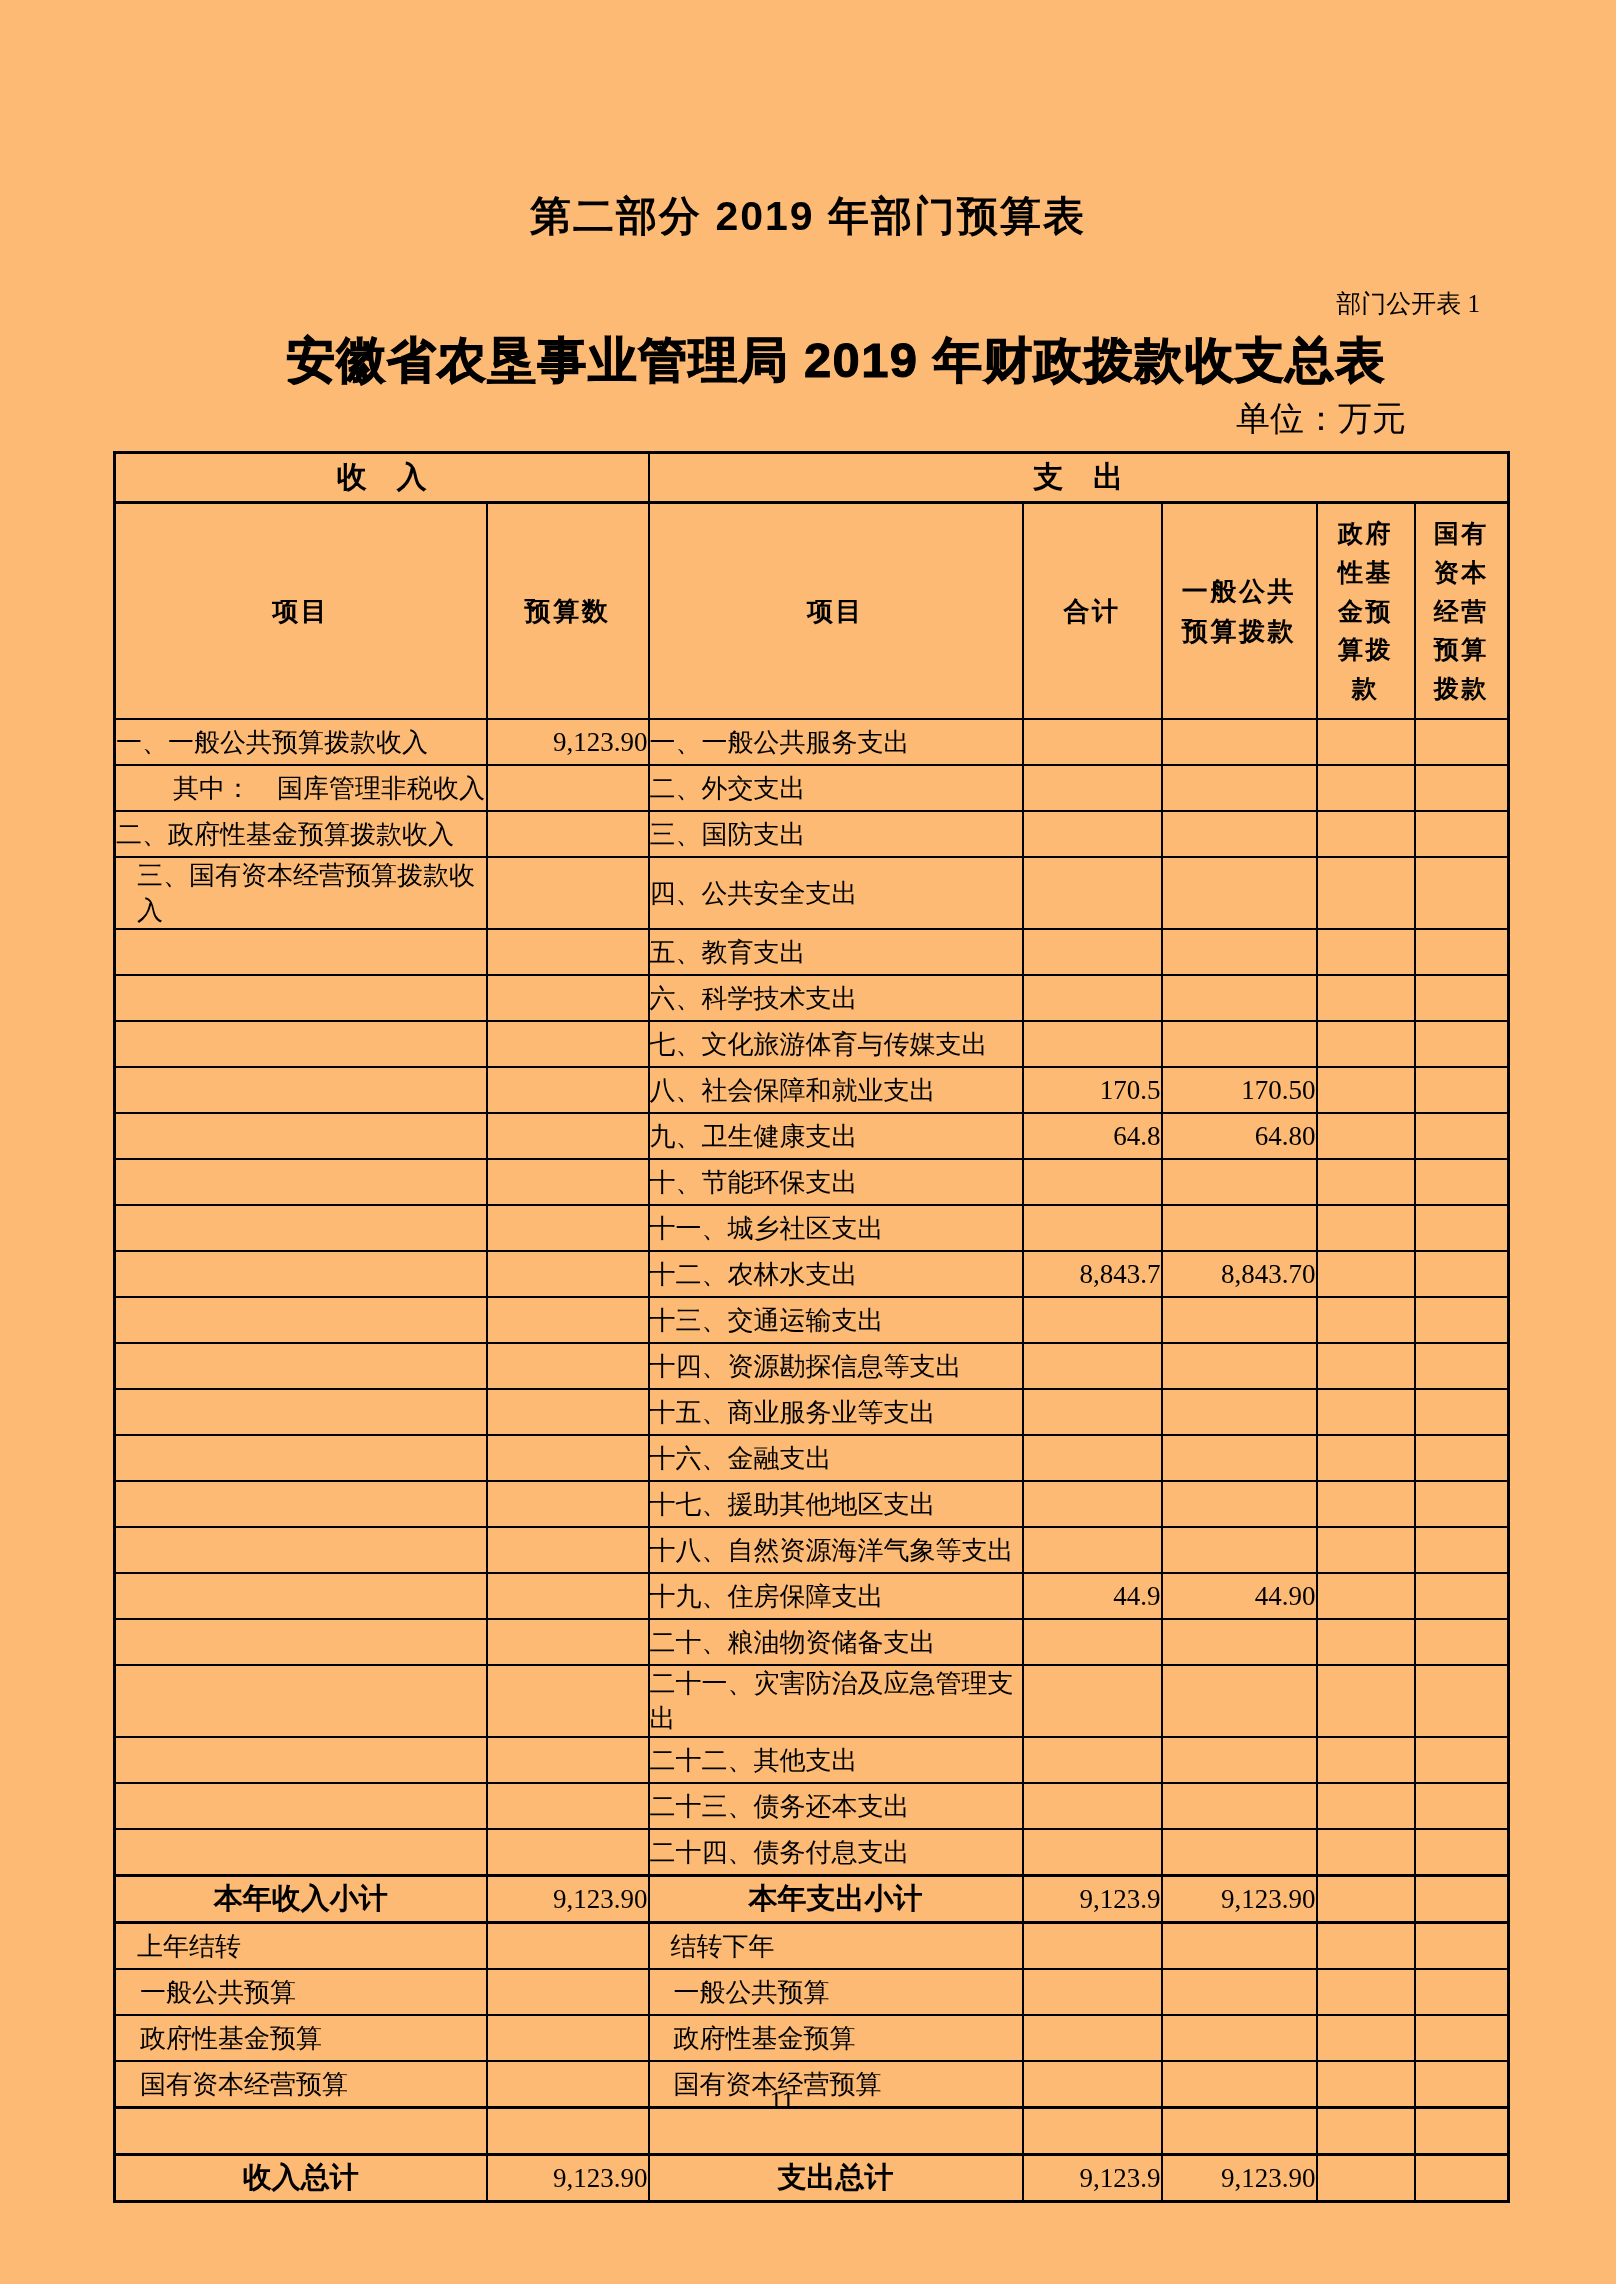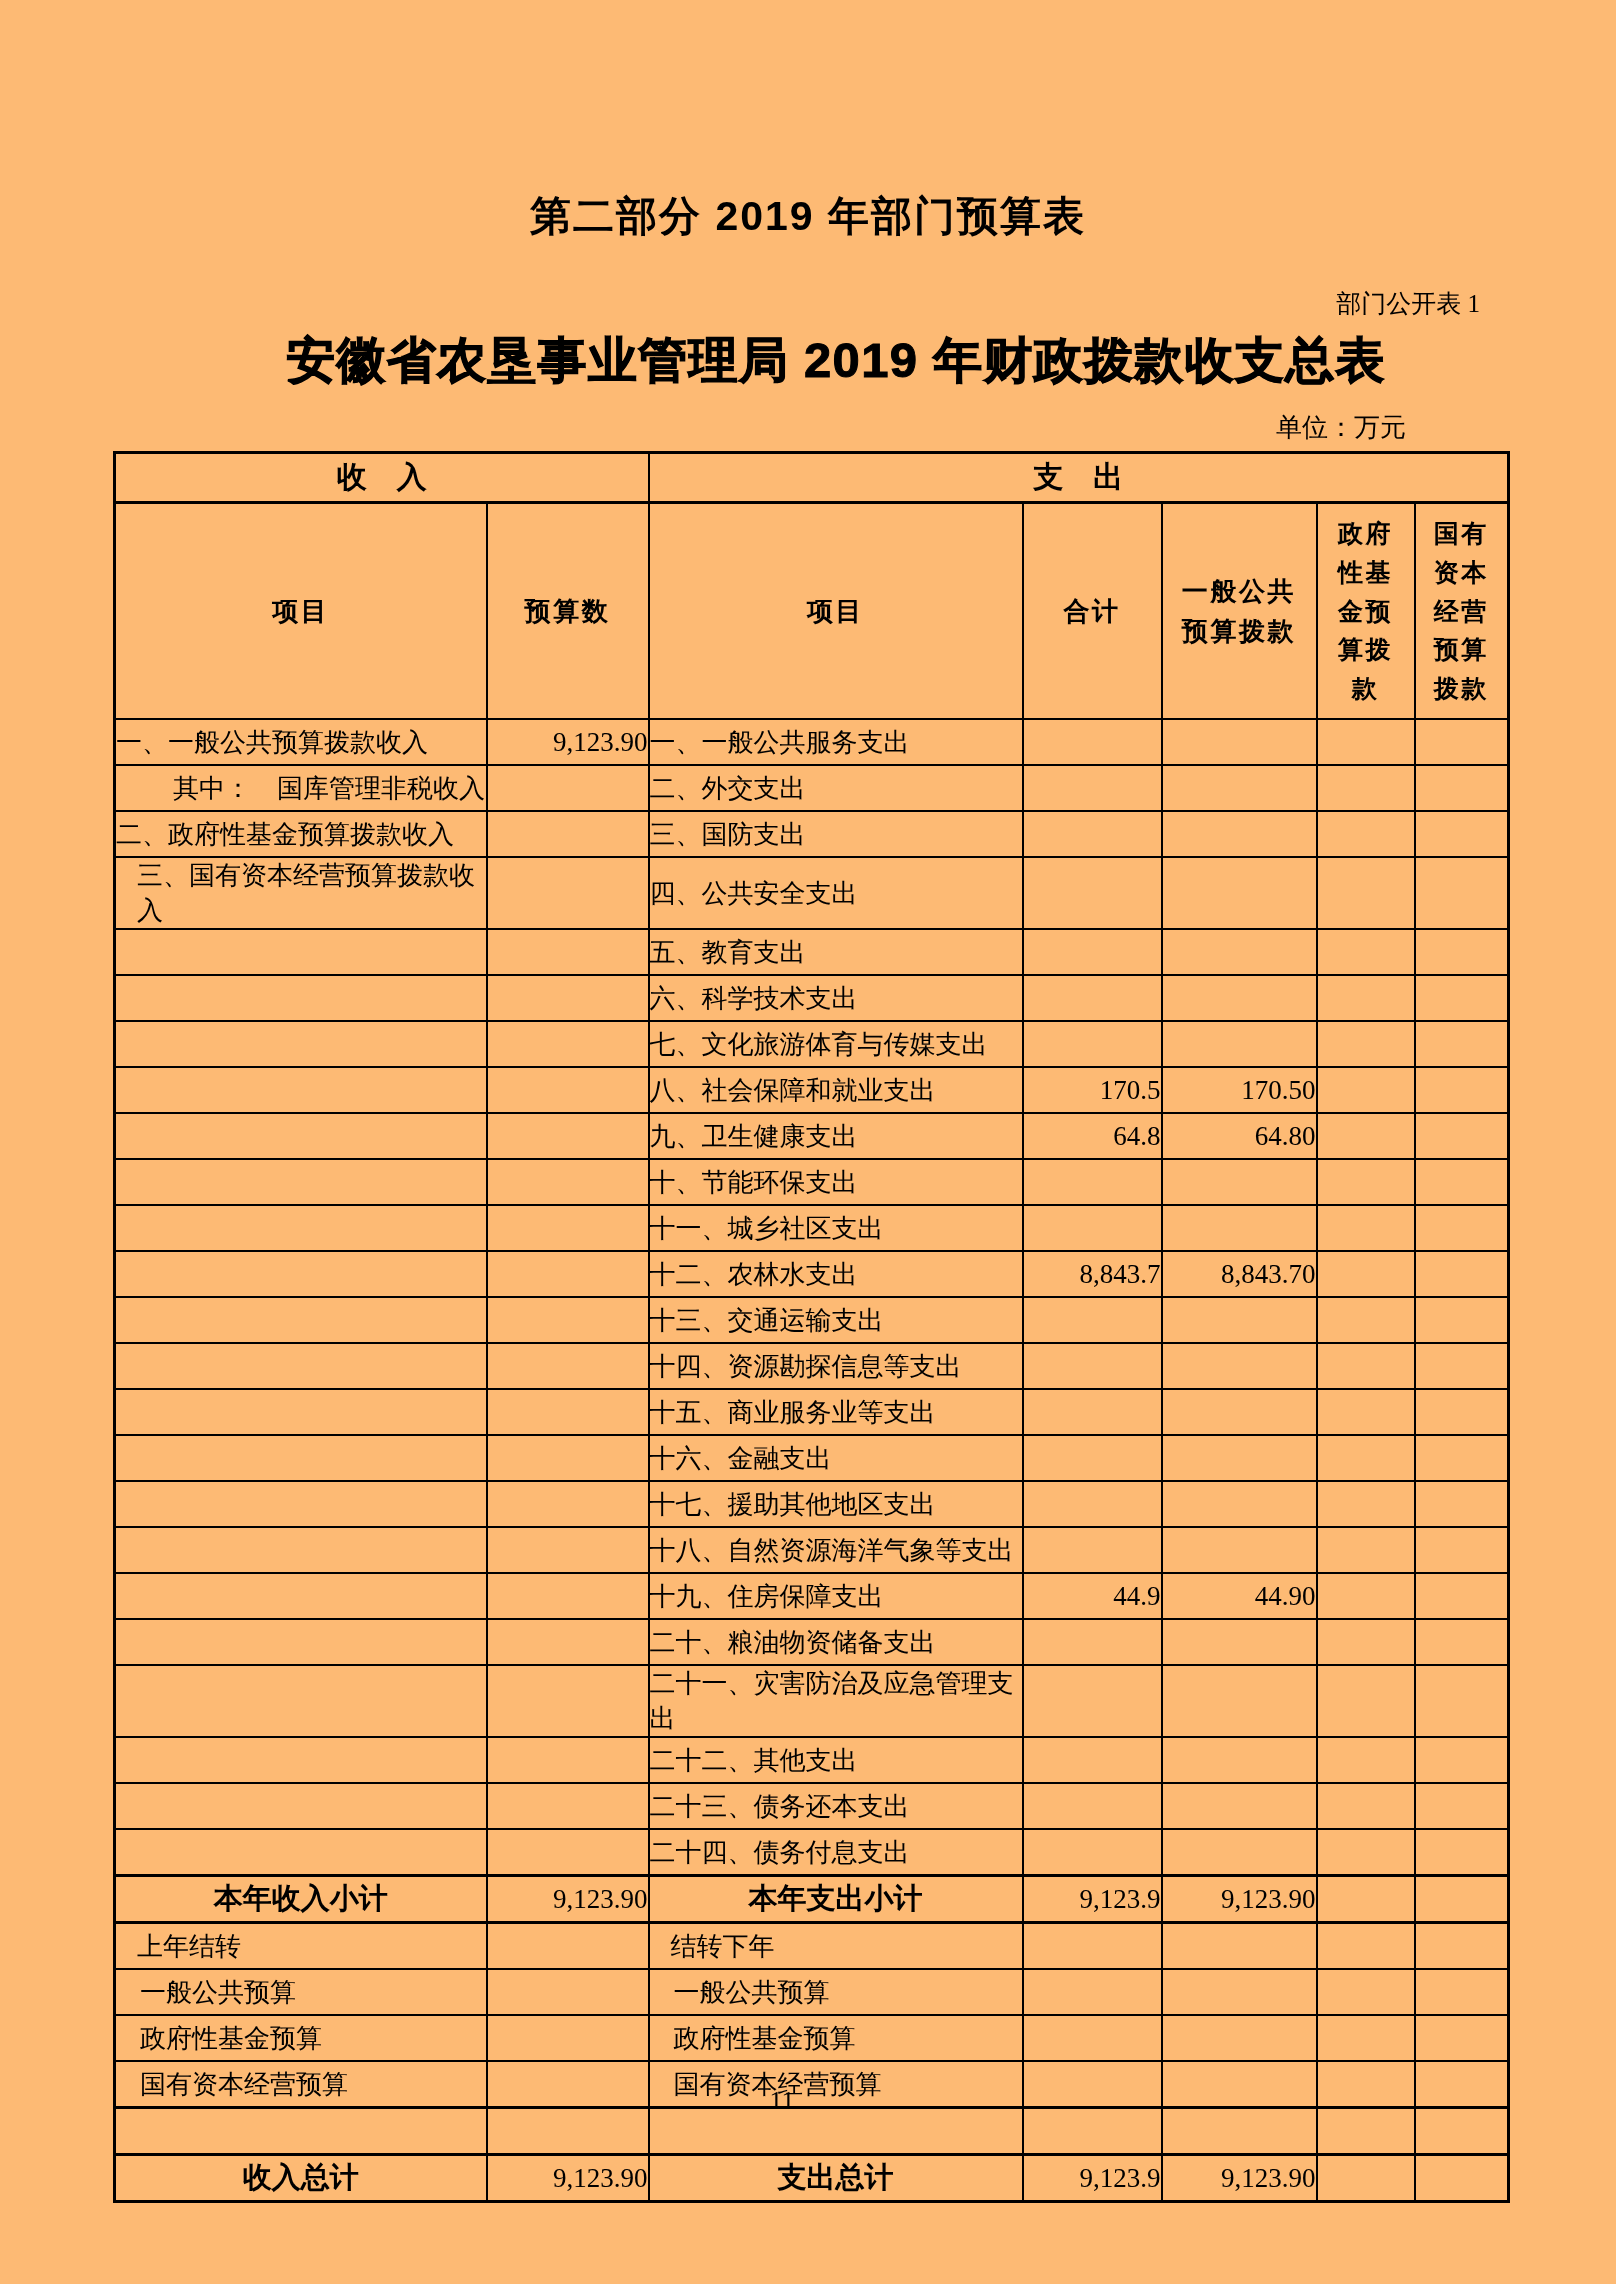--- a/index.html
+++ b/index.html
@@ -25,22 +25,22 @@
   .main-title{
     position:absolute;top:328px;left:0;width:100%;
     text-align:center;
     font-size:49px;font-weight:900;
     letter-spacing:1.3px;
     font-family:"Liberation Sans", sans-serif;
     padding-left:28px;
     -webkit-text-stroke:1px #000;
   }
   .unit-note{
-    position:absolute;top:410px;right:210px;
-    font-size:26px;
+    position:absolute;top:396px;right:210px;
+    font-size:34px;
   }
   table.budget{
     position:absolute;left:113px;top:451px;
     width:1394px;
     border-collapse:collapse;table-layout:fixed;
     border:3.3px solid #000;
   }
   table.budget th, table.budget td{
     border:2px solid #000;
     padding:0;

